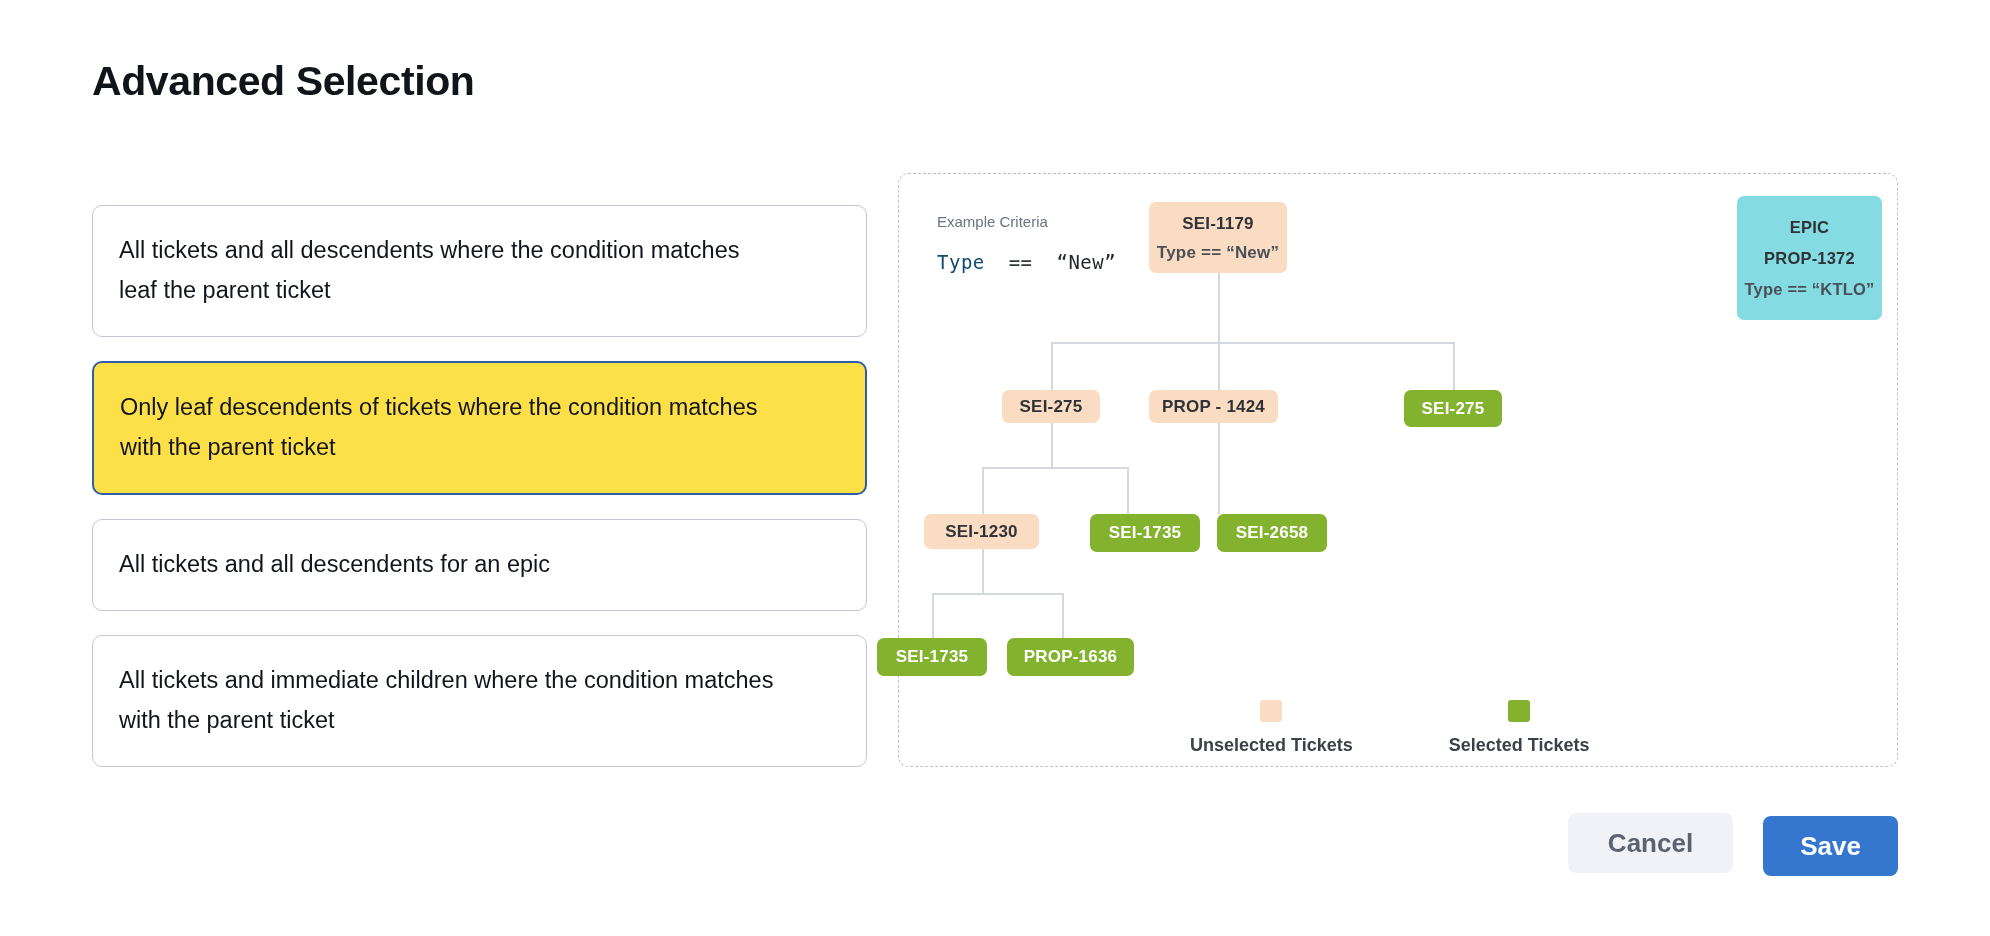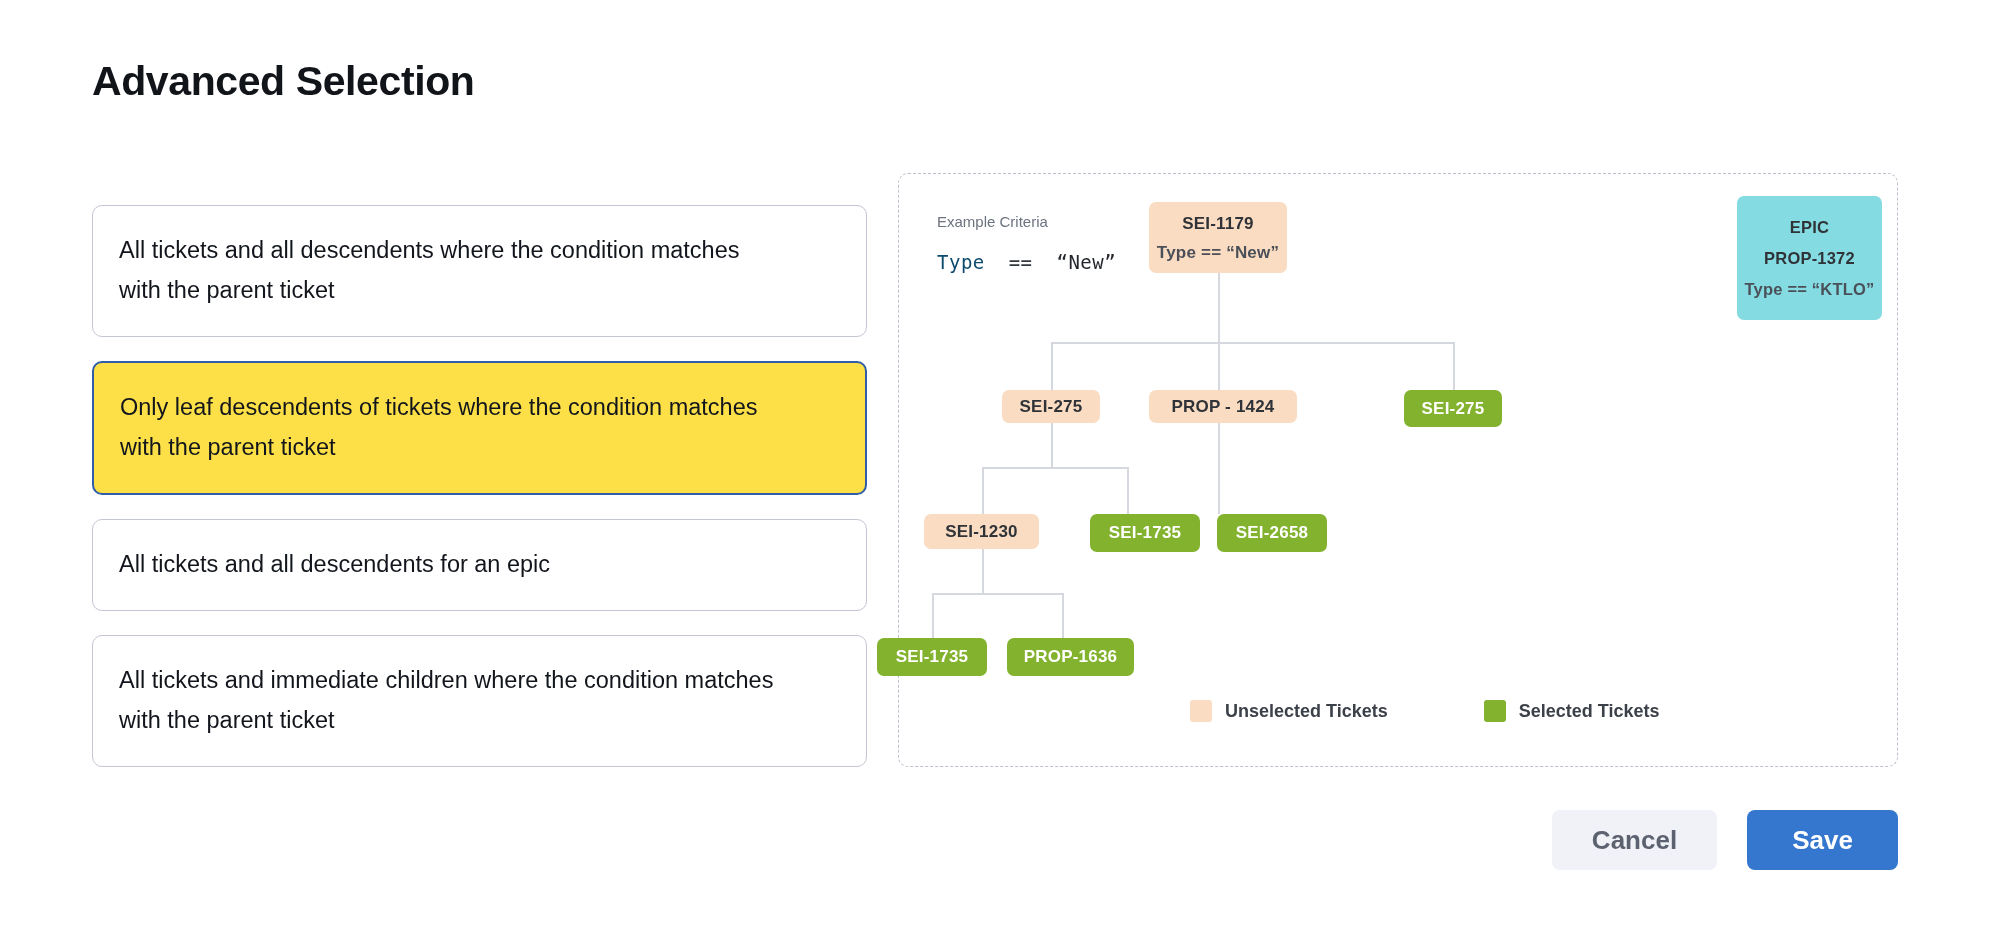--- a/index.html
+++ b/index.html
@@ -119,21 +119,21 @@
 
   
   .legend {
     position: absolute;
     left: 291px;
     top: 526px;
     display: flex;
     align-items: center;
     gap: 18px;
   }
-  .legend-item { display: flex; align-items: center; gap: 13px; }
+  .legend-item { display: flex; align-items: center; gap: 13px; flex-direction: column; }
   .legend-swatch { width: 22px; height: 22px; border-radius: 3px; }
   .legend-label { font-size: 18px; color: #3c4149; font-weight: bold; }
   .legend-gap { width: 60px; }
 
   
   .footer {
     position: absolute;
     right: 92px;
     top: 810px;
     display: flex;
@@ -150,34 +150,35 @@
   }
   .btn-cancel {
     background: #f1f2f7;
     color: #5c6270;
     width: 165px;
     height: 60px;
   }
   .btn-save {
     background: #3577ce;
     color: #ffffff;
-    width: 151px;
+    width: 135px;
     height: 60px;
+    margin-top: 6px;
   }
 </style>
 </head>
 <body>
 
 <div class="page">
 
   <h1 class="page-title">Advanced Selection</h1>
 
   <div class="options">
     <div class="option-card">
-      <div class="option-text">All tickets and all descendents where the condition matches with the parent ticket</div>
+      <div class="option-text">All tickets and all descendents where the condition matches leaf the parent ticket</div>
     </div>
     <div class="option-card selected">
       <div class="option-text">Only leaf descendents of tickets where the condition matches with the parent ticket</div>
     </div>
     <div class="option-card">
       <div class="option-text">All tickets and all descendents for an epic</div>
     </div>
     <div class="option-card">
       <div class="option-text">All tickets and immediate children where the condition matches with the parent ticket</div>
     </div>
@@ -216,21 +217,21 @@
 
     <div class="node epic" style="left:838px; top:22px; width:145px; height:124px; font-size:16.5px; line-height:31px;">
       <span class="nline">EPIC</span>
       <span class="nline">PROP-1372</span>
       <span class="sub">Type == “KTLO”</span>
     </div>
 
     <div class="node unselected" style="left:103px; top:216px; width:98px; height:33px; font-size:17px;">
       <span class="nline">SEI-275</span>
     </div>
-    <div class="node unselected" style="left:250px; top:216px; width:148px; height:33px; font-size:17px;">
+    <div class="node unselected" style="left:250px; top:216px; width:129px; height:33px; font-size:17px;">
       <span class="nline">PROP - 1424</span>
     </div>
     <div class="node selected" style="left:505px; top:216px; width:98px; height:37px; font-size:17px;">
       <span class="nline">SEI-275</span>
     </div>
 
     <div class="node unselected" style="left:25px; top:340px; width:115px; height:35px; font-size:17px;">
       <span class="nline">SEI-1230</span>
     </div>
     <div class="node selected" style="left:191px; top:340px; width:110px; height:38px; font-size:17px;">

